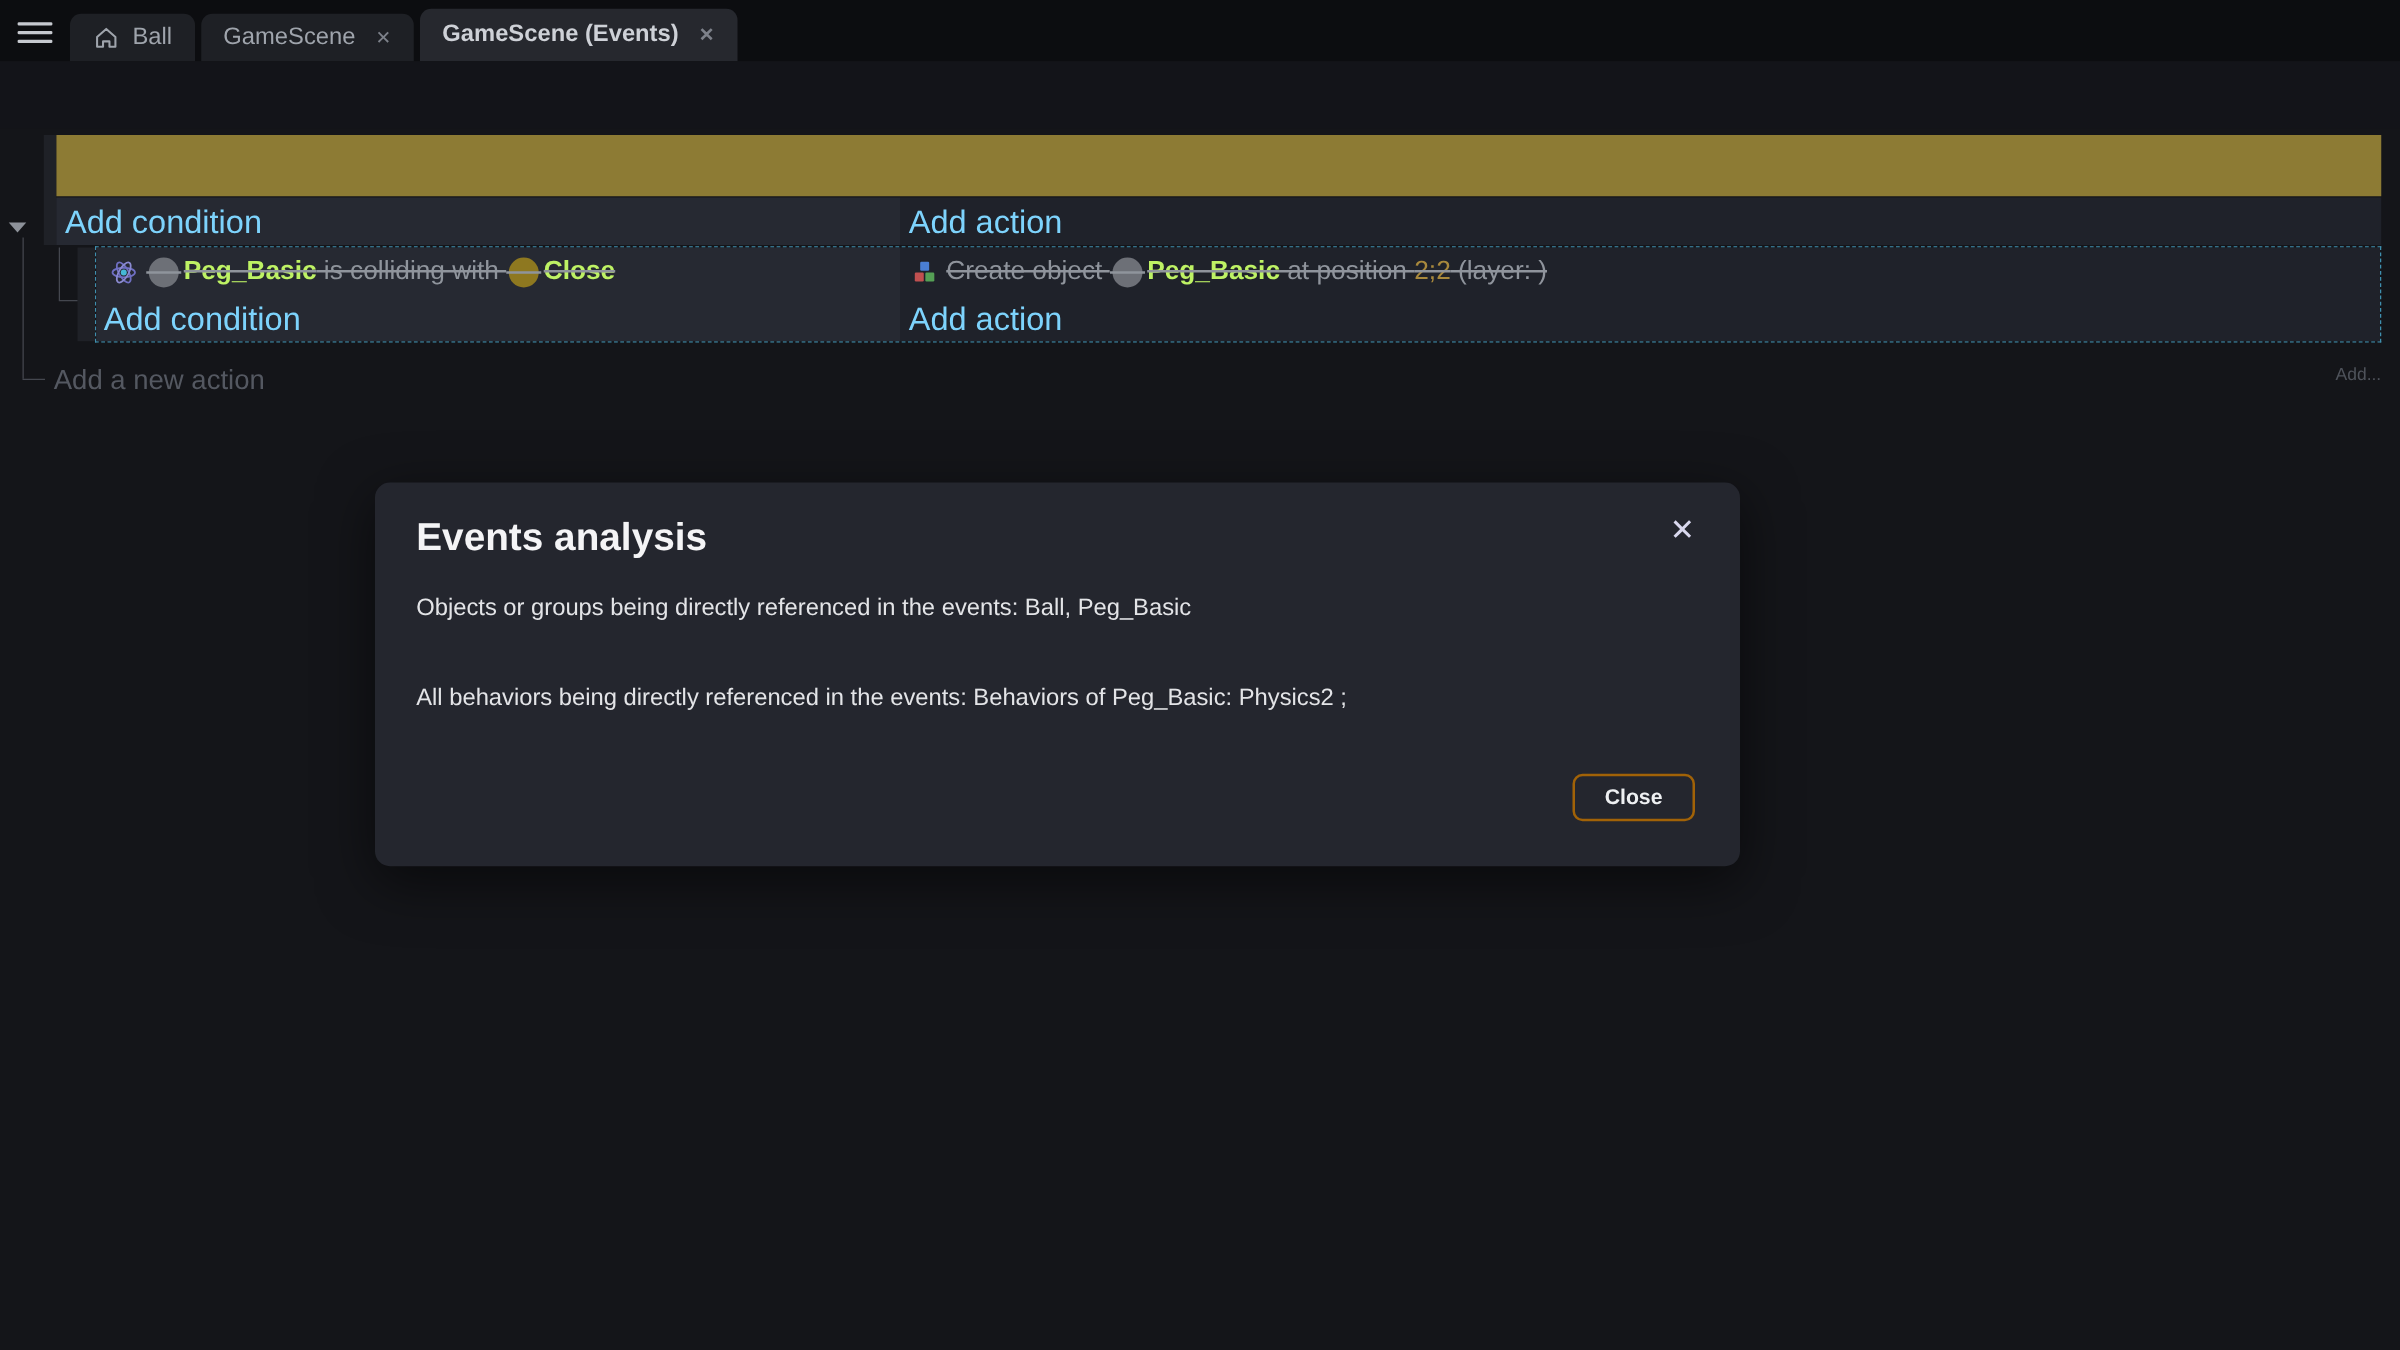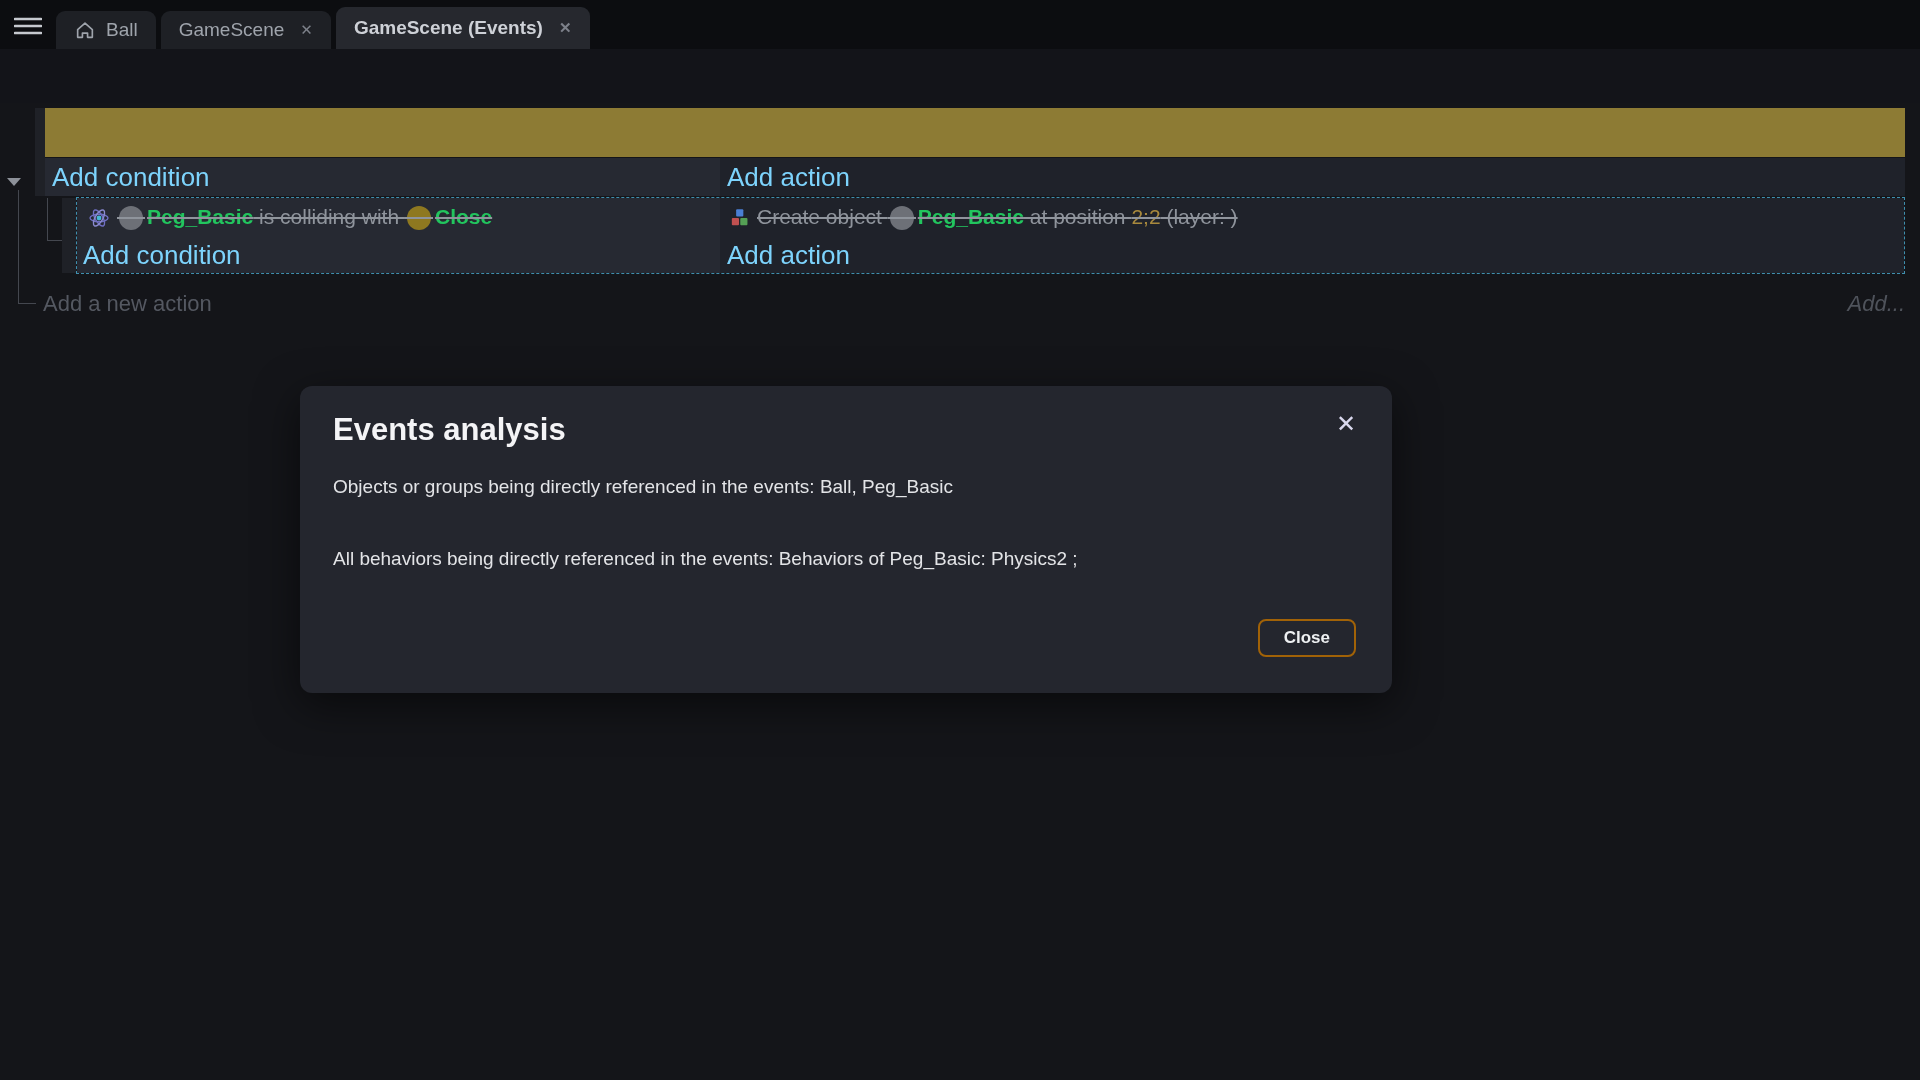--- a/index.html
+++ b/index.html
@@ -38,30 +38,30 @@
 
   
   .events-area{left:0;top:103px;width:1920px;height:977px;background:#141519;}
   .comment-bar{left:45px;top:5px;width:1860px;height:49px;background:#8d7b34;}
   .gutter{background:#1f2127;}
   .cell-cond{background:#262932;}
   .cell-act{background:#1f222a;}
   .placeholder{color:#7dd3fc;font-size:26px;}
   .ev-line{display:flex;align-items:center;}
   .strike{ text-decoration:line-through; text-decoration-color:#8f949c; color:#8f949c; font-size:21px; white-space:pre;}
-  .obj-name{color:#22c55e;font-weight:bold;}
+  .obj-name{color:#bef264;font-weight:bold;}
   .param{color:#a8893d;}
   .obj-circle{display:inline-block;width:24px;height:24px;border-radius:50%;vertical-align:middle;position:relative;margin:0 4px 0 2px;}
   .obj-circle::after{content:"";position:absolute;left:-2px;right:-2px;top:11px;height:2px;background:#8f949c;}
   .circle-gray{background:#6d7077;}
   .circle-olive{background:#8e7820;}
   .dashed-event{border:1px dashed #3f8fae;box-sizing:border-box;}
   .tree-line{background:#44474f;}
   .add-new-event{color:#545861;font-size:22px;}
-  .add-more{color:#4f535b;font-size:22px;font-style:italic;}
+  .add-more{color:#4f535b;font-size:14px;}
 
   
   .dialog{left:300px;top:386px;width:1092px;height:307px;background:#24262e;border-radius:12px;
       box-shadow:0 12px 44px rgba(0,0,0,0.55);}
   .dialog-title{position:absolute;left:33px;top:26px;font-size:31px;font-weight:bold;color:#f4f4f6;}
   .dialog-close-x{position:absolute;right:36px;top:24px;font-size:24px;color:#d9d8ee;cursor:pointer;}
   .dialog-line{position:absolute;left:33px;font-size:19px;color:#e3e4e7;}
   .close-btn{position:absolute;right:36px;top:233px;height:38px;padding:0 24px;background:transparent;
       border:2px solid #a16207;border-radius:8px;color:#eef0f2;font-weight:bold;font-size:17px;
       font-family:"Liberation Sans",sans-serif;cursor:pointer;}

